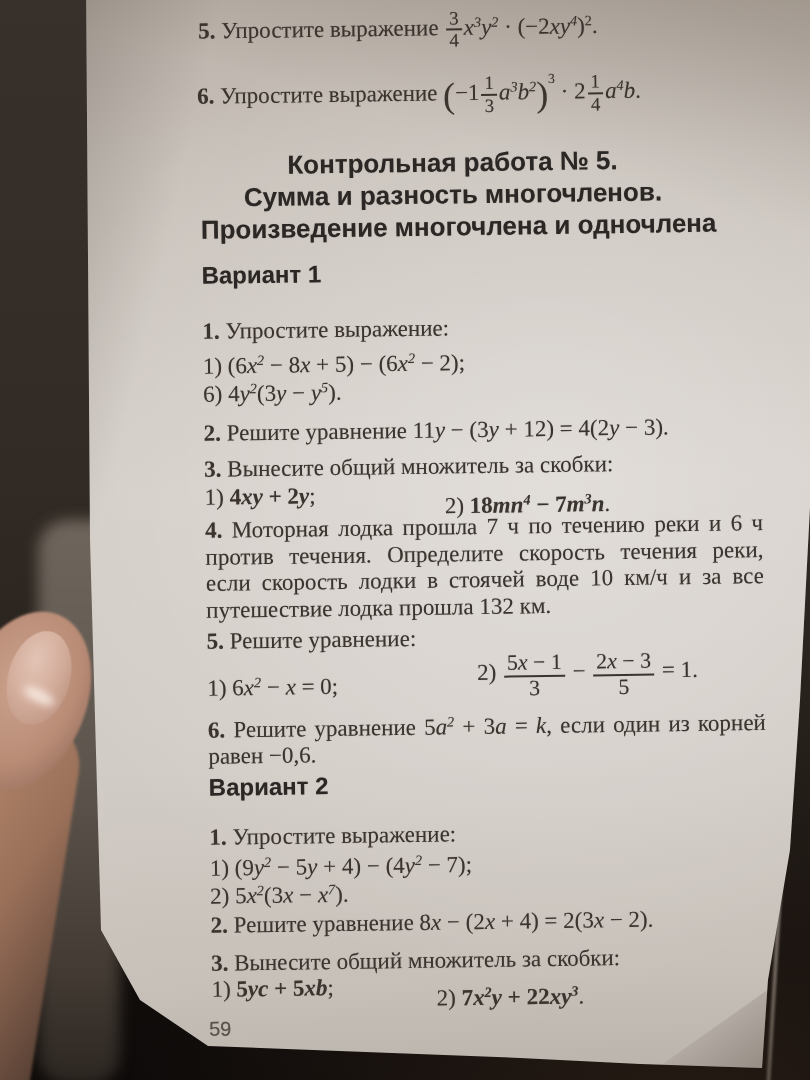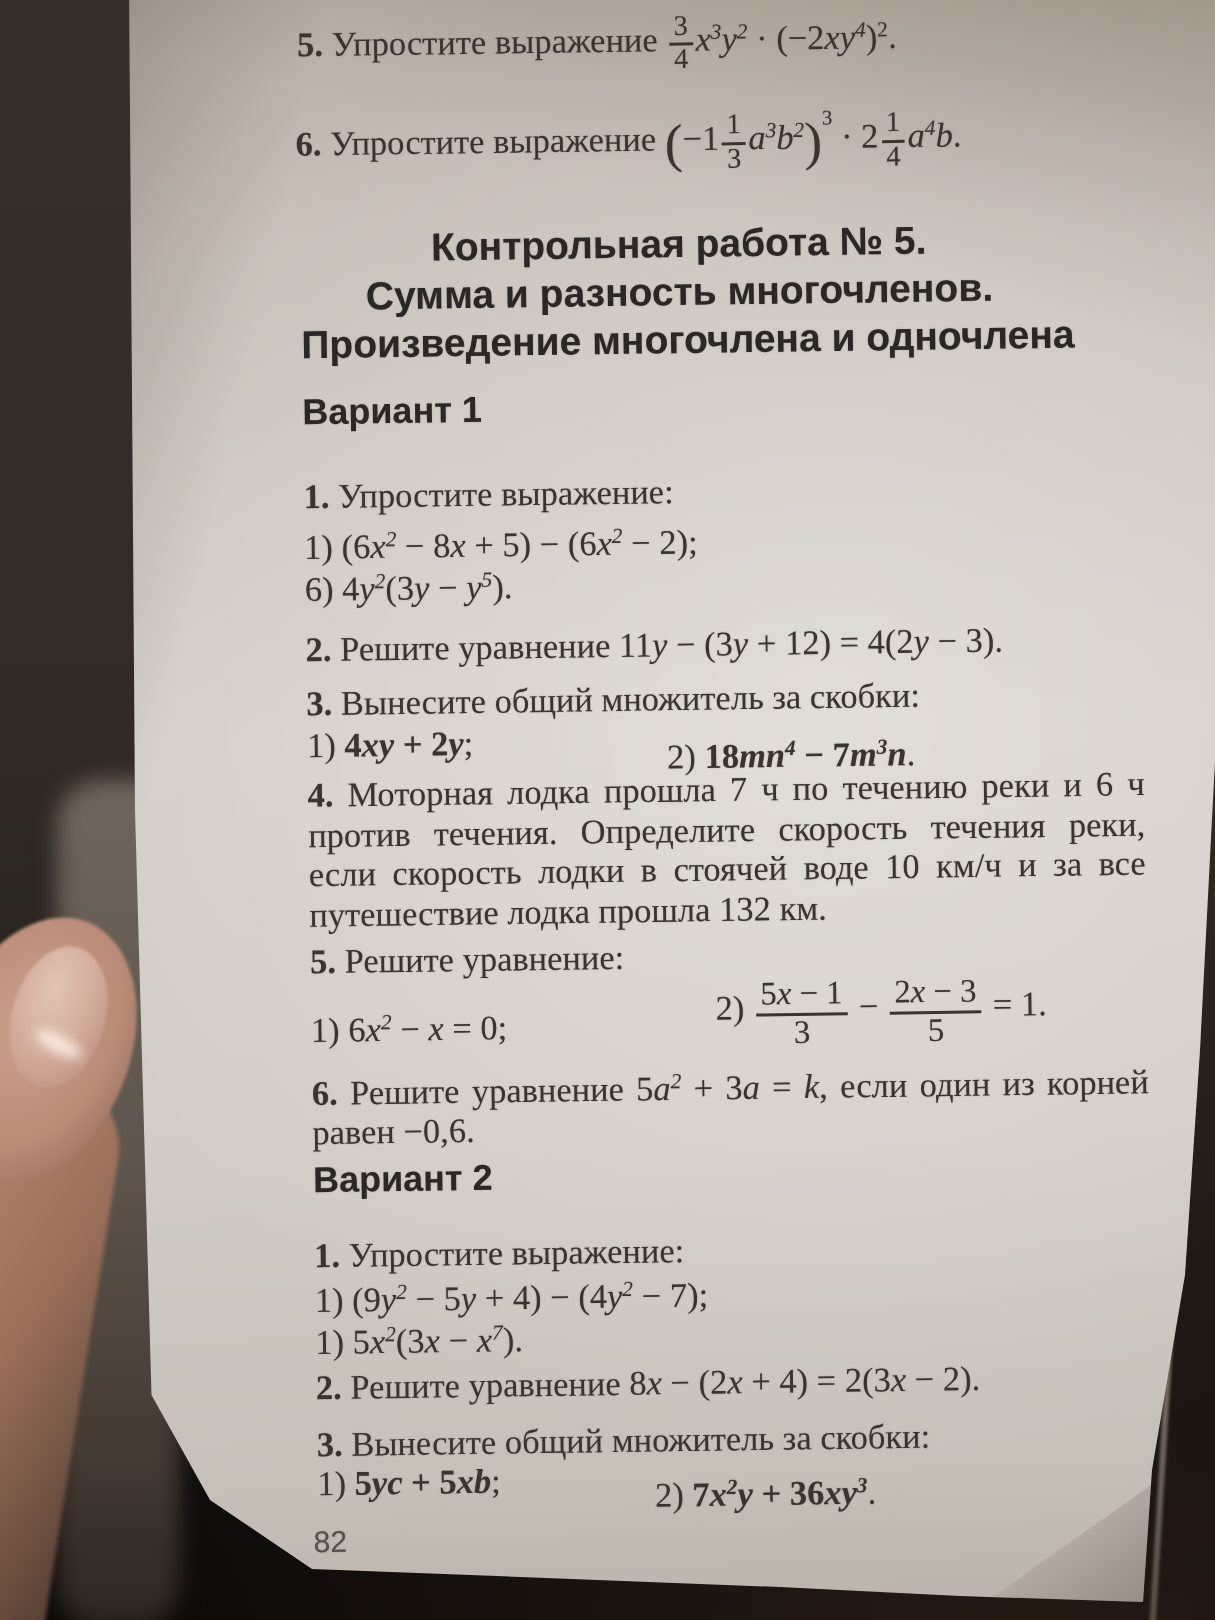--- a/index.html
+++ b/index.html
@@ -99,21 +99,21 @@
   <div class="finger-tip"></div>
   <div class="finger-nail"></div>
   <div class="nail-highlight"></div>
   <div class="stack-edge"></div>
 
   <div class="page">
     <div class="page-corner-shade"></div>
   </div>
 
   <div id="content">
-    <div class="page-num">82</div>
+    <div class="page-num">59</div>
   <div class="blk line" style="left: 205px; top: 8px;"><span class="s-b">5.</span><span class="s-t"> Упростите выражение </span><span class="frac"><span class="num"><span class="s-t">3</span></span><span class="den"><span class="s-t">4</span></span></span><span class="s-m">x</span><span class="s-sup">3</span><span class="s-m">y</span><span class="s-sup">2</span><span class="s-t"> · (−2</span><span class="s-m">xy</span><span class="s-sup">4</span><span class="s-t">)</span><span class="s-supt">2</span><span class="s-t">.</span></div>
       <div class="blk line" style="left: 203px; top: 66px;"><span class="s-b">6.</span><span class="s-t"> Упростите выражение </span><span class="s-big">(</span><span class="s-t">−1</span><span class="frac"><span class="num"><span class="s-t">1</span></span><span class="den"><span class="s-t">3</span></span></span><span class="s-m">a</span><span class="s-sup">3</span><span class="s-m">b</span><span class="s-sup">2</span><span class="s-big">)</span><span class="s-bsup">3</span><span class="s-t"> · 2</span><span class="frac"><span class="num"><span class="s-t">1</span></span><span class="den"><span class="s-t">4</span></span></span><span class="s-m">a</span><span class="s-sup">4</span><span class="s-m">b</span><span class="s-t">.</span></div>
       <div class="blk center" style="left: 205px; top: 146px; width: 505px;">
         <div>Контрольная работа № 5.</div>
         <div>Сумма и разность многочленов.</div>
         <div>Произведение многочлена и одночлена</div>
       </div>
       <div class="blk h2" style="left: 205px; top: 258px;">Вариант 1</div>
       <div class="blk line" style="left: 205px; top: 314px;"><span class="s-b">1.</span><span class="s-t"> Упростите выражение:</span></div>
       <div class="blk line" style="left: 205px; top: 344px;"><span class="s-t">1) (6</span><span class="s-m">x</span><span class="s-sup">2</span><span class="s-t"> − 8</span><span class="s-m">x</span><span class="s-t"> + 5) − (6</span><span class="s-m">x</span><span class="s-sup">2</span><span class="s-t"> − 2);</span></div>
@@ -127,21 +127,21 @@
       <div class="blk para" style="left: 205px; top: 514px; width: 558px;"><span class="s-b">4.</span><span class="s-t"> Моторная лодка прошла 7 ч по течению реки и 6 ч против течения. Определите скорость течения реки, если скорость лодки в стоячей воде 10 км/ч и за все путешествие лодка прошла 132 км.</span></div>
       <div class="blk line" style="left: 205px; top: 624px;"><span class="s-b">5.</span><span class="s-t"> Решите уравнение:</span></div>
       <div class="blk row" style="left: 205px; top: 652px; width: 555px;">
         <span class="col" style="left: 0px; top: 14px;"><span class="s-t">1) 6</span><span class="s-m">x</span><span class="s-sup">2</span><span class="s-t"> − </span><span class="s-m">x</span><span class="s-t"> = 0;</span></span>
         <span class="col" style="left: 270px; top: 0px;"><span class="s-t">2) </span><span class="frac lg"><span class="num"><span class="s-t">5</span><span class="s-m">x</span><span class="s-t"> − 1</span></span><span class="den"><span class="s-t">3</span></span></span><span class="s-t"> − </span><span class="frac lg"><span class="num"><span class="s-t">2</span><span class="s-m">x</span><span class="s-t"> − 3</span></span><span class="den"><span class="s-t">5</span></span></span><span class="s-t"> = 1.</span></span>
       </div>
       <div class="blk para" style="left: 205px; top: 708px; width: 558px;"><span class="s-b">6.</span><span class="s-t"> Решите уравнение 5</span><span class="s-m">a</span><span class="s-sup">2</span><span class="s-t"> + 3</span><span class="s-m">a</span><span class="s-t"> = </span><span class="s-m">k</span><span class="s-t">, если один из корней равен −0,6.</span></div>
       <div class="blk h2" style="left: 205px; top: 770px;">Вариант 2</div>
       <div class="blk line" style="left: 205px; top: 820px;"><span class="s-b">1.</span><span class="s-t"> Упростите выражение:</span></div>
       <div class="blk line" style="left: 205px; top: 846px;"><span class="s-t">1) (9</span><span class="s-m">y</span><span class="s-sup">2</span><span class="s-t"> − 5</span><span class="s-m">y</span><span class="s-t"> + 4) − (4</span><span class="s-m">y</span><span class="s-sup">2</span><span class="s-t"> − 7);</span></div>
-      <div class="blk line" style="left: 205px; top: 874px;"><span class="s-t">1) 5</span><span class="s-m">x</span><span class="s-sup">2</span><span class="s-t">(3</span><span class="s-m">x</span><span class="s-t"> − </span><span class="s-m">x</span><span class="s-sup">7</span><span class="s-t">).</span></div>
+      <div class="blk line" style="left: 205px; top: 874px;"><span class="s-t">2) 5</span><span class="s-m">x</span><span class="s-sup">2</span><span class="s-t">(3</span><span class="s-m">x</span><span class="s-t"> − </span><span class="s-m">x</span><span class="s-sup">7</span><span class="s-t">).</span></div>
       <div class="blk line" style="left: 205px; top: 908px;"><span class="s-b">2.</span><span class="s-t"> Решите уравнение 8</span><span class="s-m">x</span><span class="s-t"> − (2</span><span class="s-m">x</span><span class="s-t"> + 4) = 2(3</span><span class="s-m">x</span><span class="s-t"> − 2).</span></div>
       <div class="blk line" style="left: 205px; top: 946px;"><span class="s-b">3.</span><span class="s-t"> Вынесите общий множитель за скобки:</span></div>
       <div class="blk row" style="left: 205px; top: 972px; width: 555px;">
         <span class="col" style="left: 0px; top: 0px;"><span class="s-t">1) </span><span class="s-b">5</span><span class="s-bm">yc</span><span class="s-b"> + 5</span><span class="s-bm">xb</span><span class="s-t">;</span></span>
-        <span class="col" style="left: 225px; top: 7px;"><span class="s-t">2) </span><span class="s-b">7</span><span class="s-bm">x</span><span class="s-supb">2</span><span class="s-bm">y</span><span class="s-b"> + 36</span><span class="s-bm">xy</span><span class="s-supb">3</span><span class="s-t">.</span></span>
+        <span class="col" style="left: 225px; top: 7px;"><span class="s-t">2) </span><span class="s-b">7</span><span class="s-bm">x</span><span class="s-supb">2</span><span class="s-bm">y</span><span class="s-b"> + 22</span><span class="s-bm">xy</span><span class="s-supb">3</span><span class="s-t">.</span></span>
       </div>
     </div>
 </div>
 
 </body></html>

